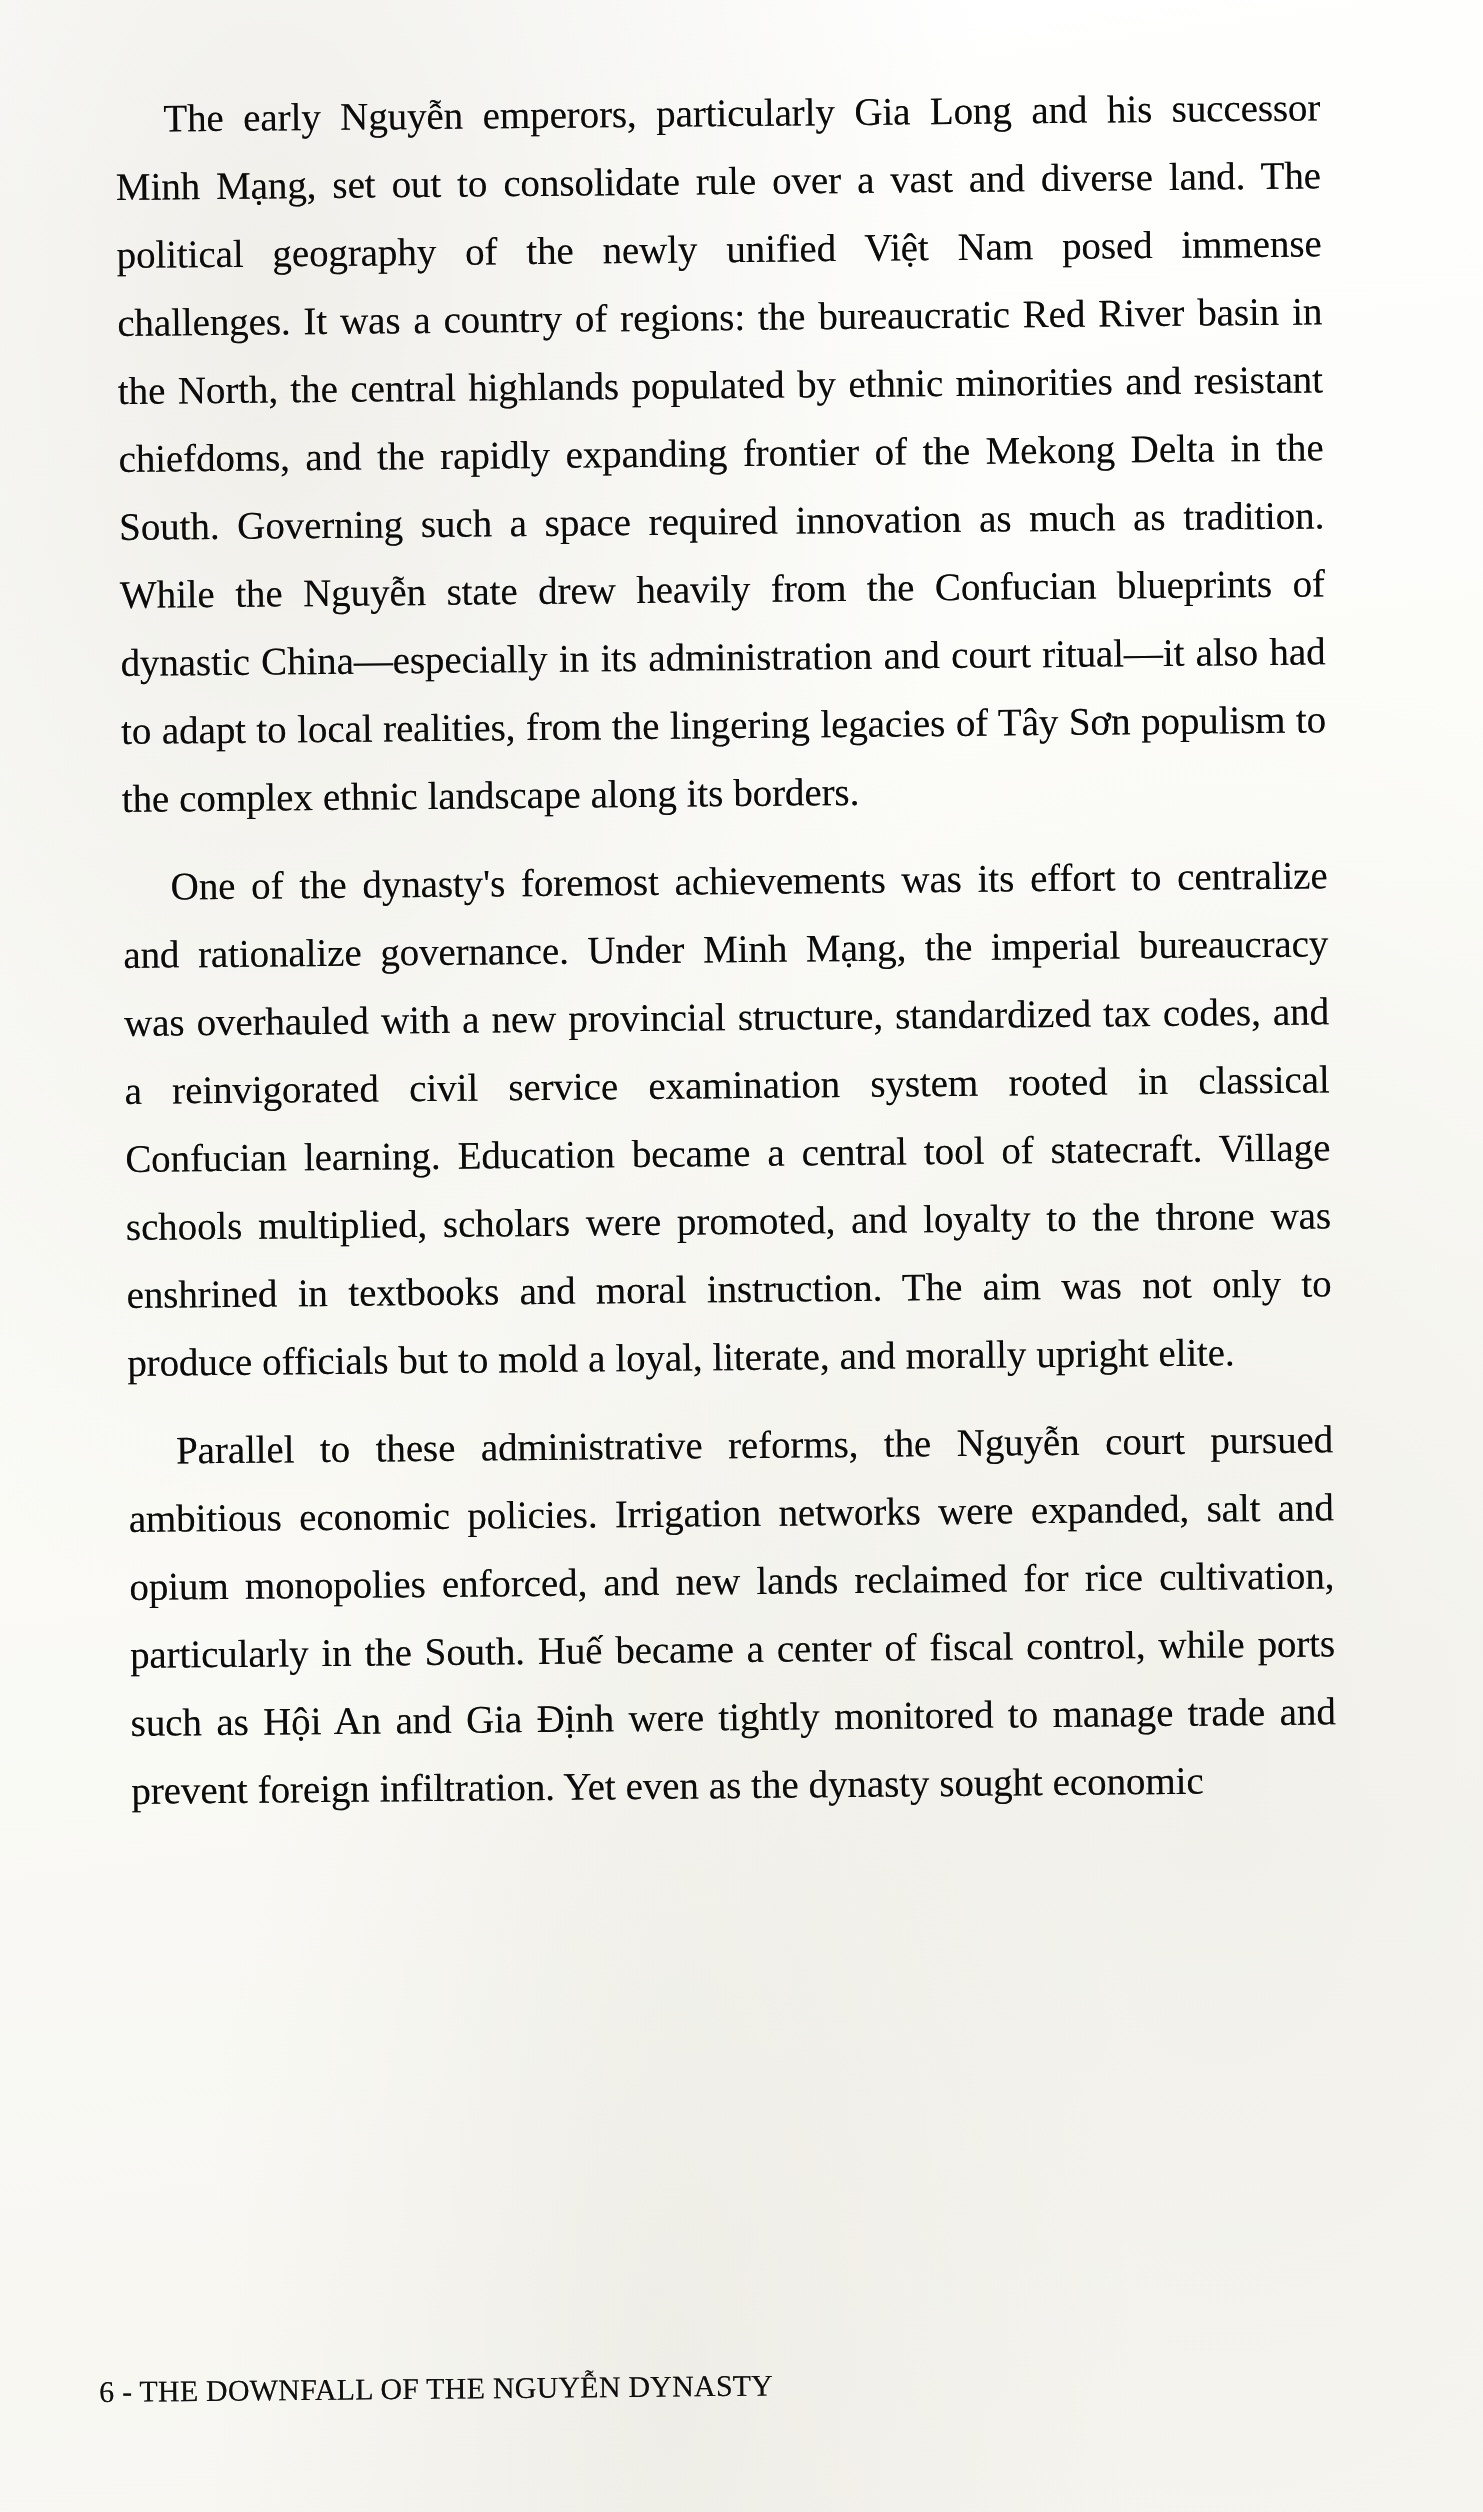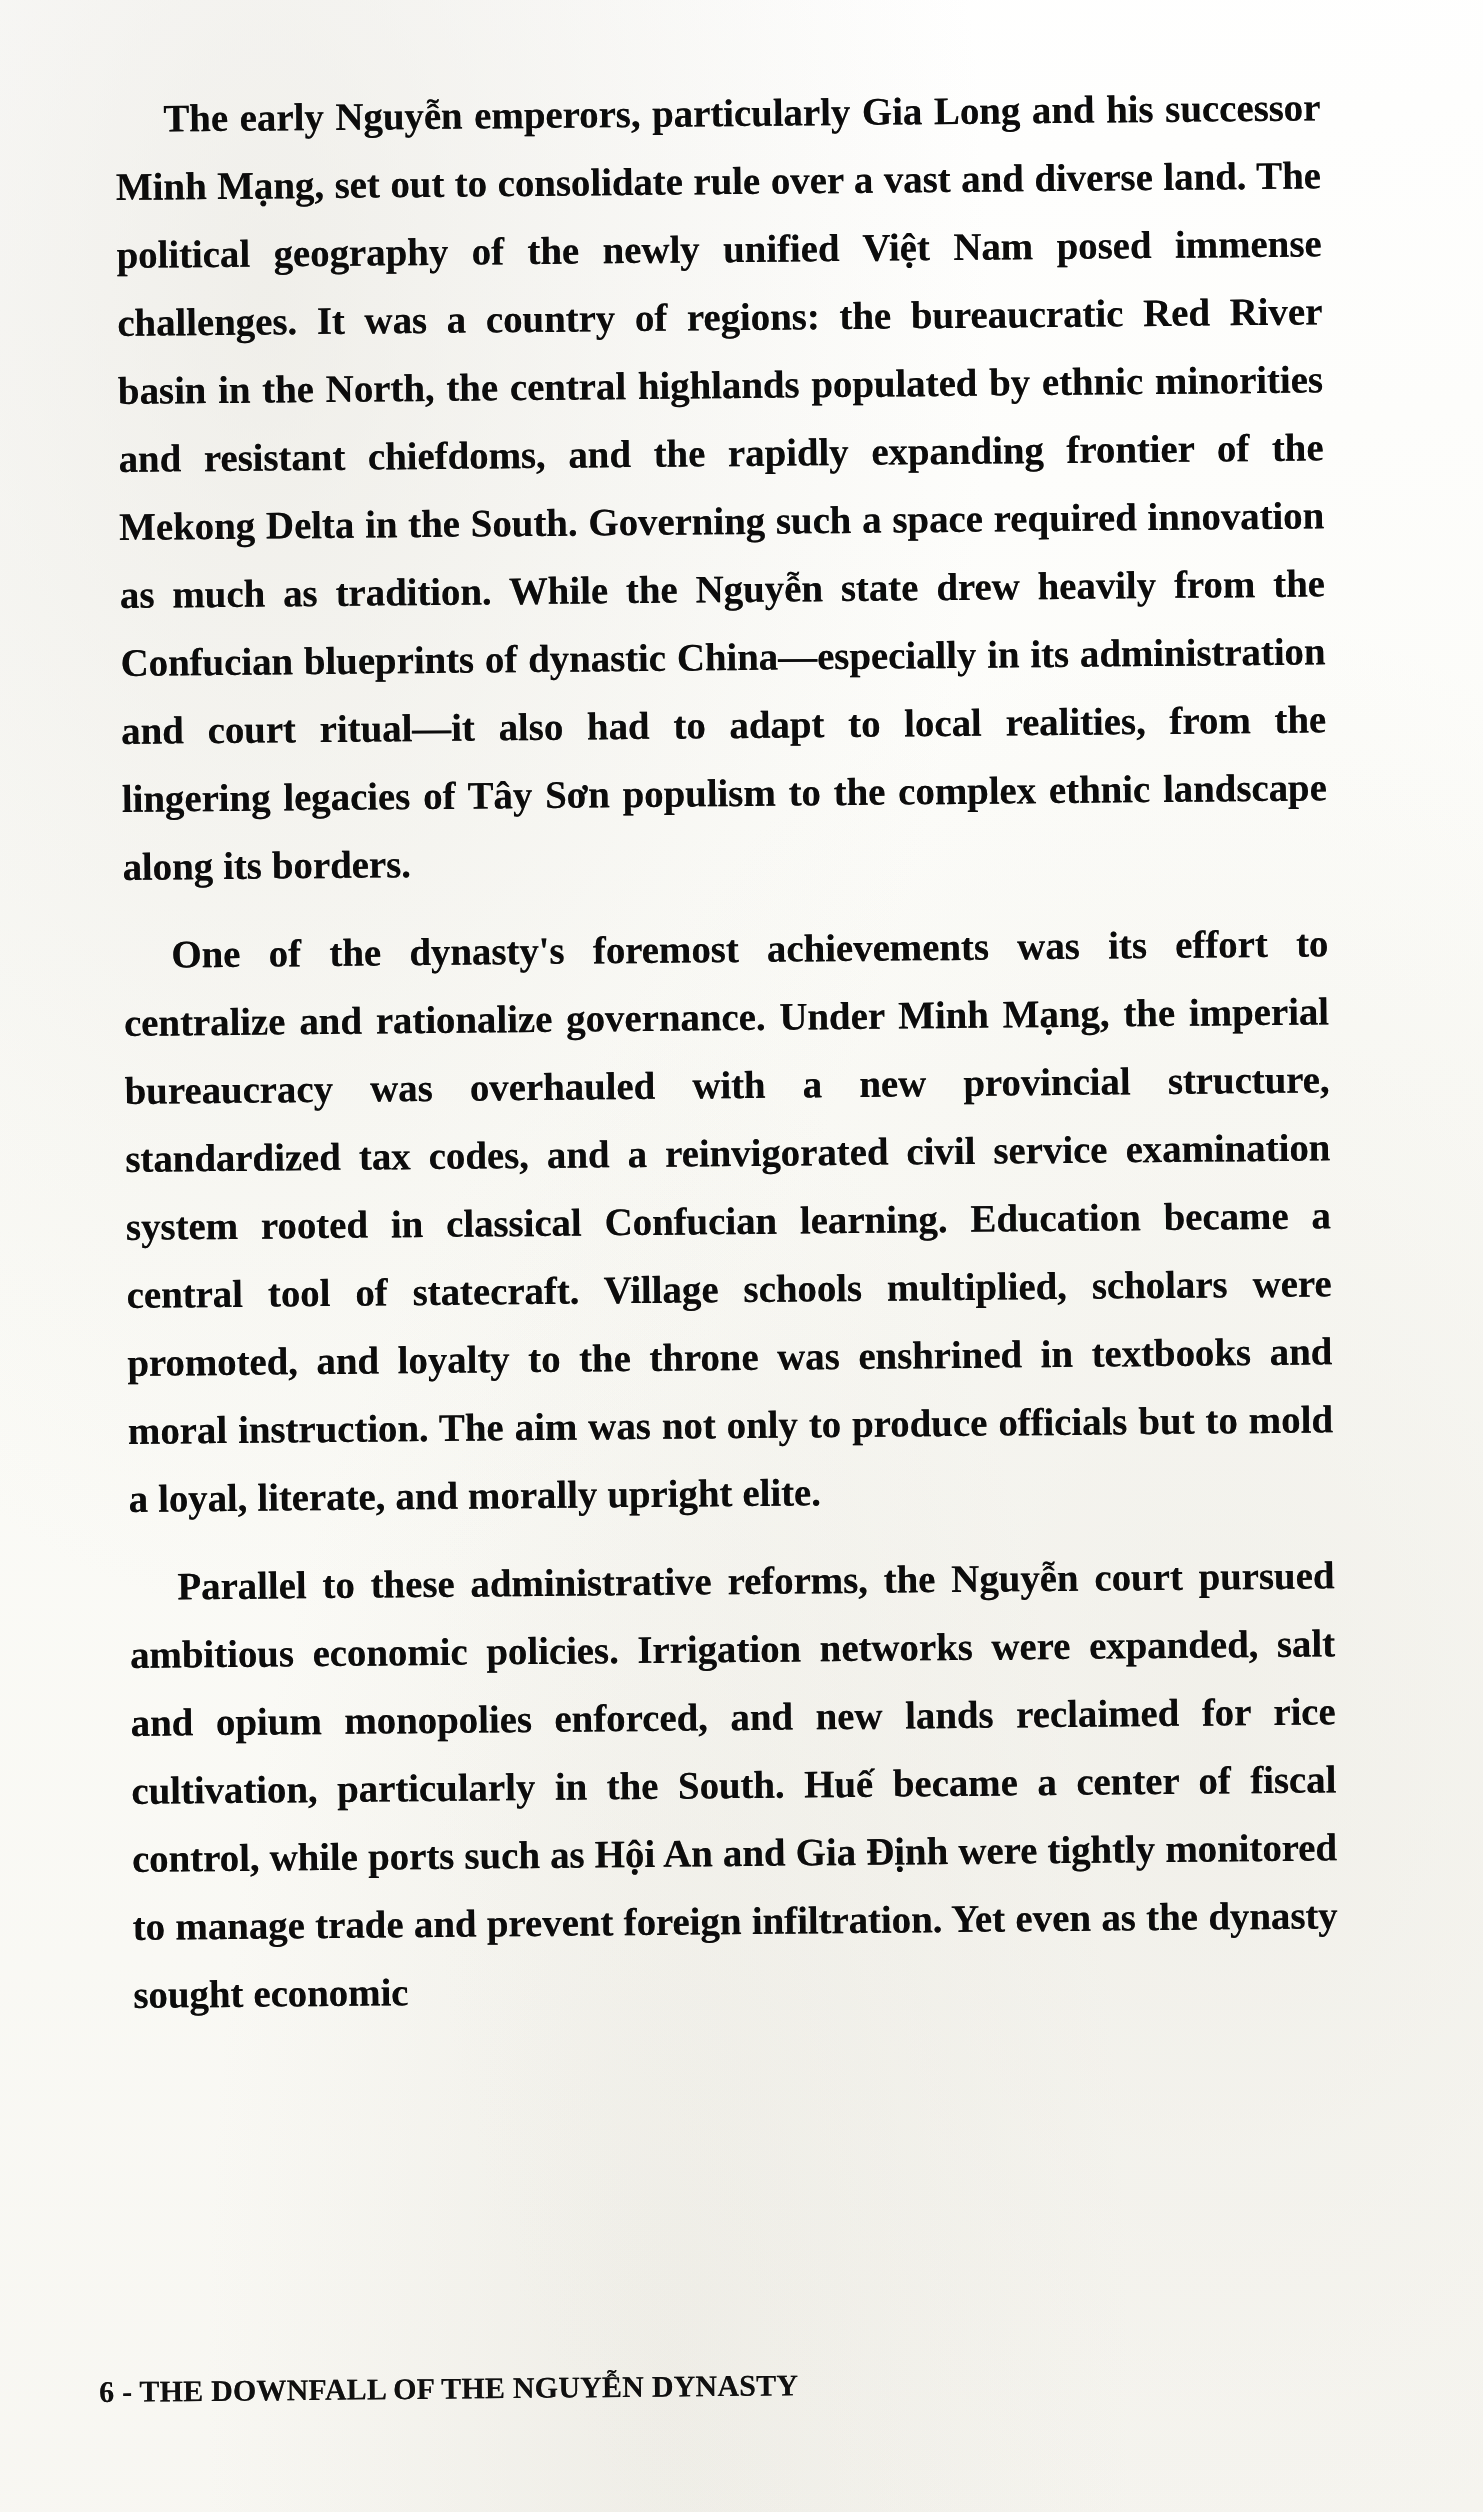--- a/index.html
+++ b/index.html
@@ -8,21 +8,20 @@
     background: #ffffff;
   }
   .page {
     position: relative;
     width: 1484px;
     height: 2512px;
     background: #fdfdfb;
     overflow: hidden;
     font-family: "Liberation Serif", "DejaVu Serif", serif;
     box-sizing: border-box;
-    font-weight: bold;
   }
   
   .page::before {
     content: "";
     position: absolute;
     inset: 0;
     background:
       radial-gradient(ellipse at 18% 12%, rgba(228,226,218,0.55) 0%, rgba(255,255,255,0) 42%),
       radial-gradient(ellipse at 82% 70%, rgba(231,229,221,0.45) 0%, rgba(255,255,255,0) 46%),
       radial-gradient(ellipse at 45% 95%, rgba(226,224,215,0.40) 0%, rgba(255,255,255,0) 40%),

